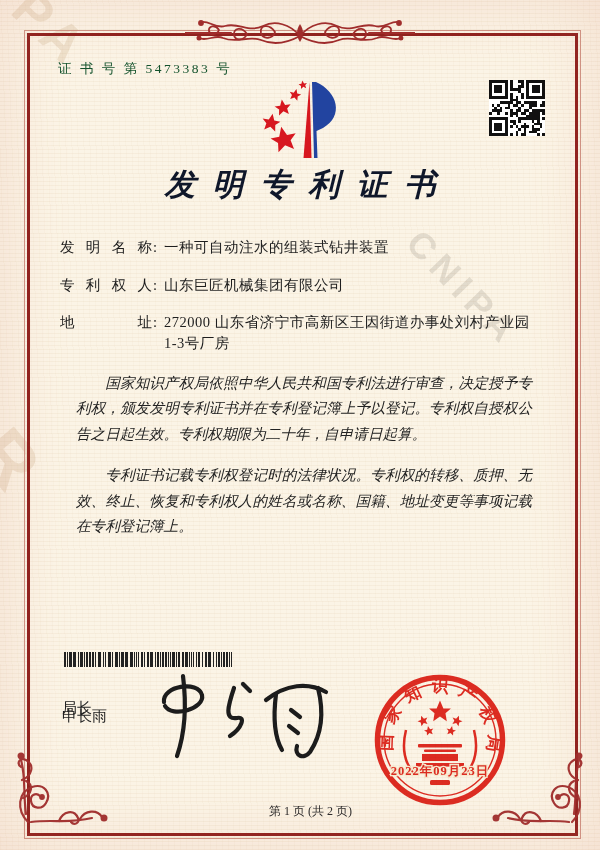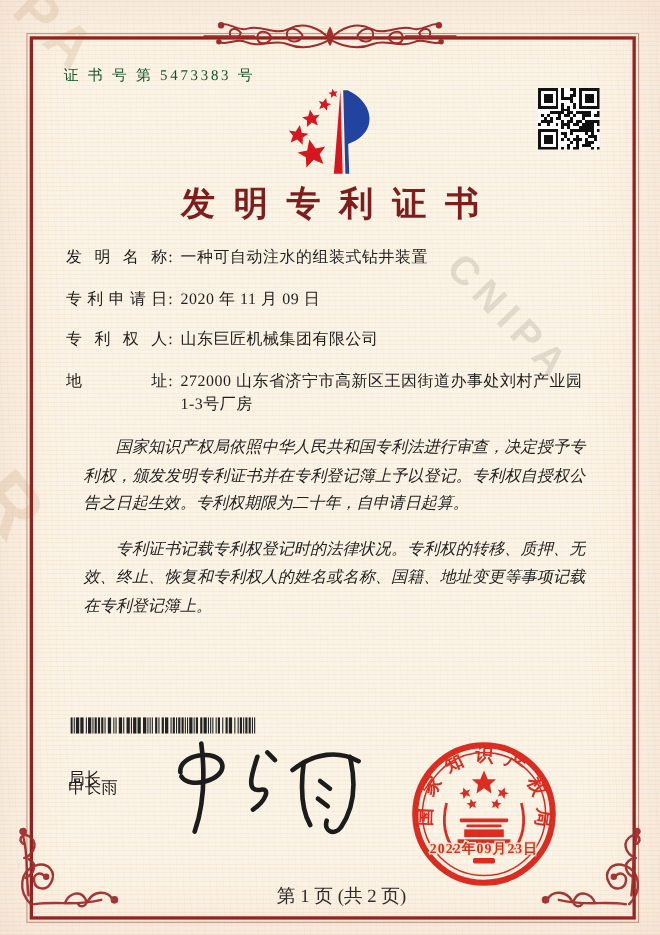--- a/index.html
+++ b/index.html
@@ -38,41 +38,41 @@
         color:rgba(200,168,128,.25);transform:rotate(44deg);transform-origin:left top;}
   .top-ornament{position:absolute;left:185px;top:10px;width:230px;height:46px;z-index:3;}
   .corner{position:absolute;width:100px;height:100px;z-index:3;}
   .corner-left{left:14px;top:730px;}
   .corner-right{left:486px;top:730px;transform:scaleX(-1);}
   .cert-no{position:absolute;left:58px;top:60px;font-size:13.5px;letter-spacing:2.5px;color:#14532d;z-index:2;}
   .logo{position:absolute;left:250px;top:80px;width:100px;height:84px;z-index:2;}
   .qr{position:absolute;left:489px;top:80px;width:56px;height:56px;z-index:2;background:#fff;}
   .title{
     position:absolute;left:0;right:0;top:164px;text-align:center;z-index:2;
-    font-size:31px;font-weight:bold;letter-spacing:17px;padding-left:17px;color:#7f1d1d;
-  }
-  .content{position:absolute;left:60px;top:224px;width:488px;z-index:2;}
+    font-size:31px;font-weight:bold;letter-spacing:17px;padding-left:17px;color:#0f172a;font-style:italic;
+  }
+  .content{position:absolute;left:60px;top:237px;width:488px;z-index:2;}
   .field-row{margin-bottom:16.5px;font-size:14.5px;line-height:21px;}
   .field-label{display:inline-block;width:92px;text-align:justify;text-align-last:justify;vertical-align:top;color:#1c1c1c;}
   .field-colon{display:inline-block;margin:0 7px 0 1px;vertical-align:top;}
   .field-value{display:inline-block;width:calc(100% - 112px);vertical-align:top;letter-spacing:.5px;}
   .grant-row{display:flex;font-size:14.5px;line-height:21px;margin-bottom:8px;}
   .grant-group2{margin-left:34px;}
   .grant-group2 .field-label{width:100px;}
   .paragraphs{margin-top:12px;}
   .paragraphs p{
     margin:16px;font-size:14.6px;line-height:25.5px;text-indent:2em;
     text-align:justify;font-style:italic;color:#222;
   }
   .barcode{position:absolute;left:64px;top:652px;width:172px;height:15px;z-index:2;}
   .signer-title{position:absolute;left:62px;top:699px;font-size:15px;z-index:2;font-family:"Liberation Sans",sans-serif;}
   .signer-name{position:absolute;left:62px;top:707px;font-size:15px;z-index:2;font-family:Liberation Sans, sans-serif;}
   .signature{position:absolute;left:146px;top:668px;width:215px;height:105px;z-index:2;}
   .seal{position:absolute;left:372px;top:672px;width:136px;height:136px;z-index:4;mix-blend-mode:multiply;opacity:.96;}
-  .footer{position:absolute;left:0;right:0;top:803px;text-align:center;font-size:17px;z-index:2;color:#2a2a2a;padding-left:21px;}
+  .footer{position:absolute;left:0;right:0;top:803px;text-align:center;font-size:12px;z-index:2;color:#2a2a2a;padding-left:21px;}
 </style>
 </head>
 <body>
 
 <div class="paper-texture"></div>
 
 <div class="watermark wm-3">PA</div>
 <div class="watermark wm-1">CNIPA</div>
 <div class="watermark wm-2">PR</div>
 
@@ -281,23 +281,20 @@
     <rect x="2" y="16" width="3" height="3" fill="#111"></rect>
   </svg>
 
 <div class="title">发明专利证书</div>
 
 <div class="content">
   <div class="field-row">
     <span class="field-label">发明名称</span><span class="field-colon">:</span><span class="field-value">一种可自动注水的组装式钻井装置</span>
   </div>
   <div class="field-row">
-    <span class="field-label">专利申请日</span><span class="field-colon">:</span><span class="field-value">2020 年 11 月 09 日</span>
-  </div>
-  <div class="field-row">
     <span class="field-label">专利权人</span><span class="field-colon">:</span><span class="field-value">山东巨匠机械集团有限公司</span>
   </div>
   <div class="field-row">
     <span class="field-label">地址</span><span class="field-colon">:</span><span class="field-value">272000 山东省济宁市高新区王因街道办事处刘村产业园1-3号厂房</span>
   </div>
   <div class="paragraphs">
     <p>国家知识产权局依照中华人民共和国专利法进行审查，决定授予专利权，颁发发明专利证书并在专利登记簿上予以登记。专利权自授权公告之日起生效。专利权期限为二十年，自申请日起算。</p>
     <p>专利证书记载专利权登记时的法律状况。专利权的转移、质押、无效、终止、恢复和专利权人的姓名或名称、国籍、地址变更等事项记载在专利登记簿上。</p>
   </div>
 </div>

